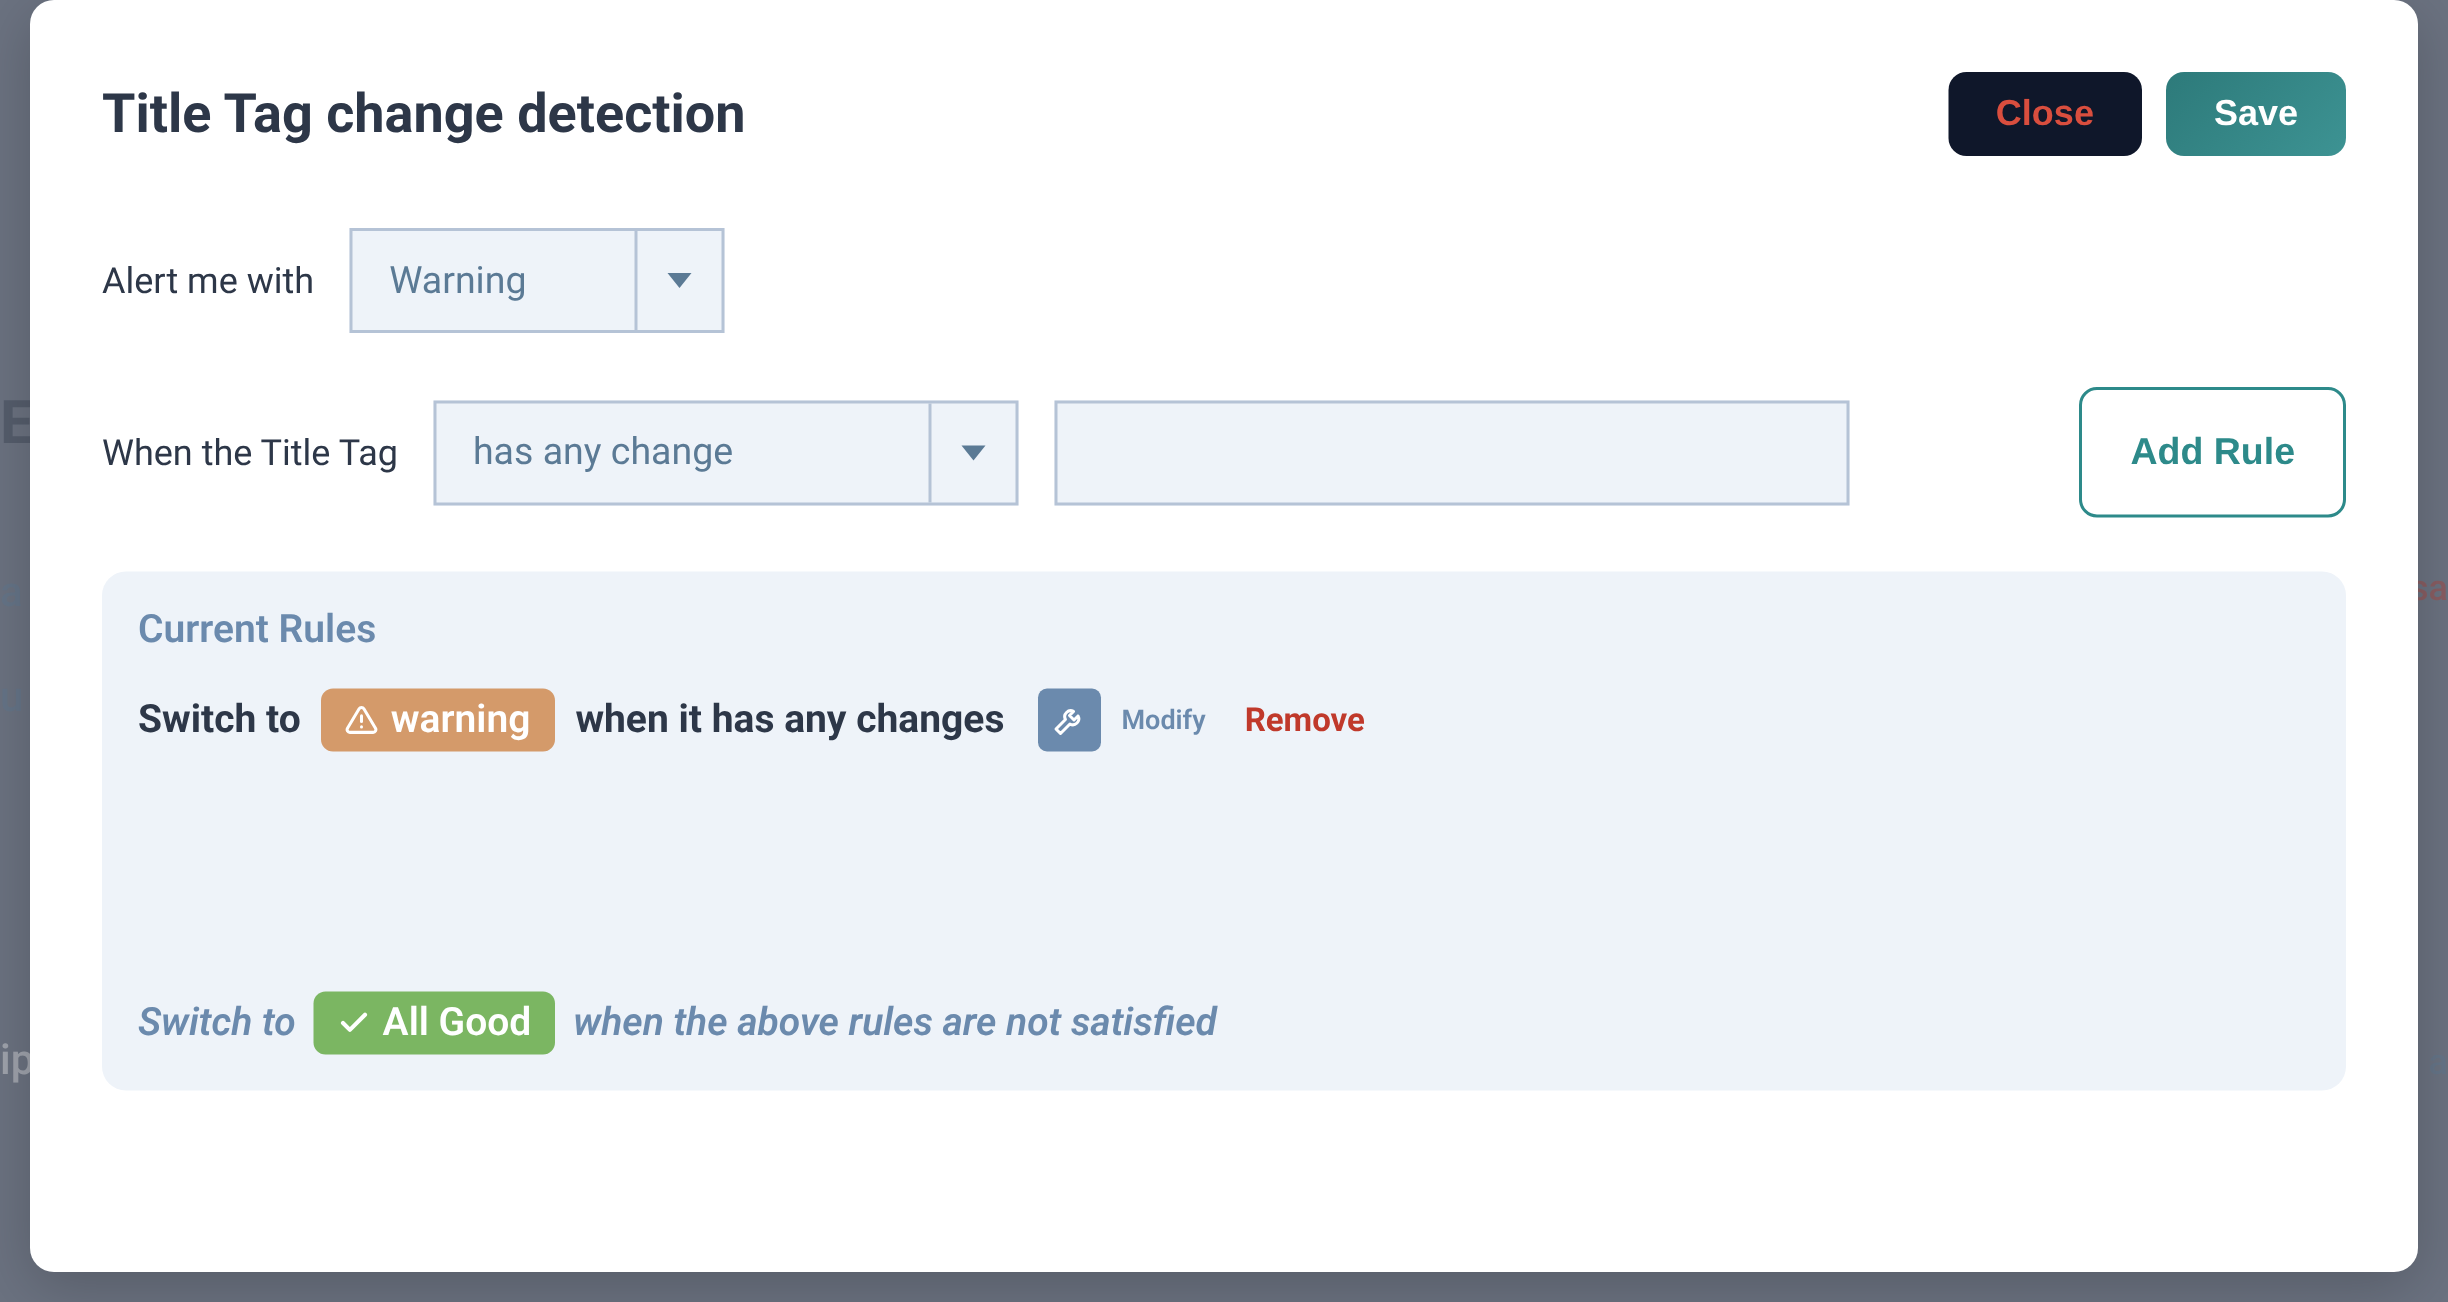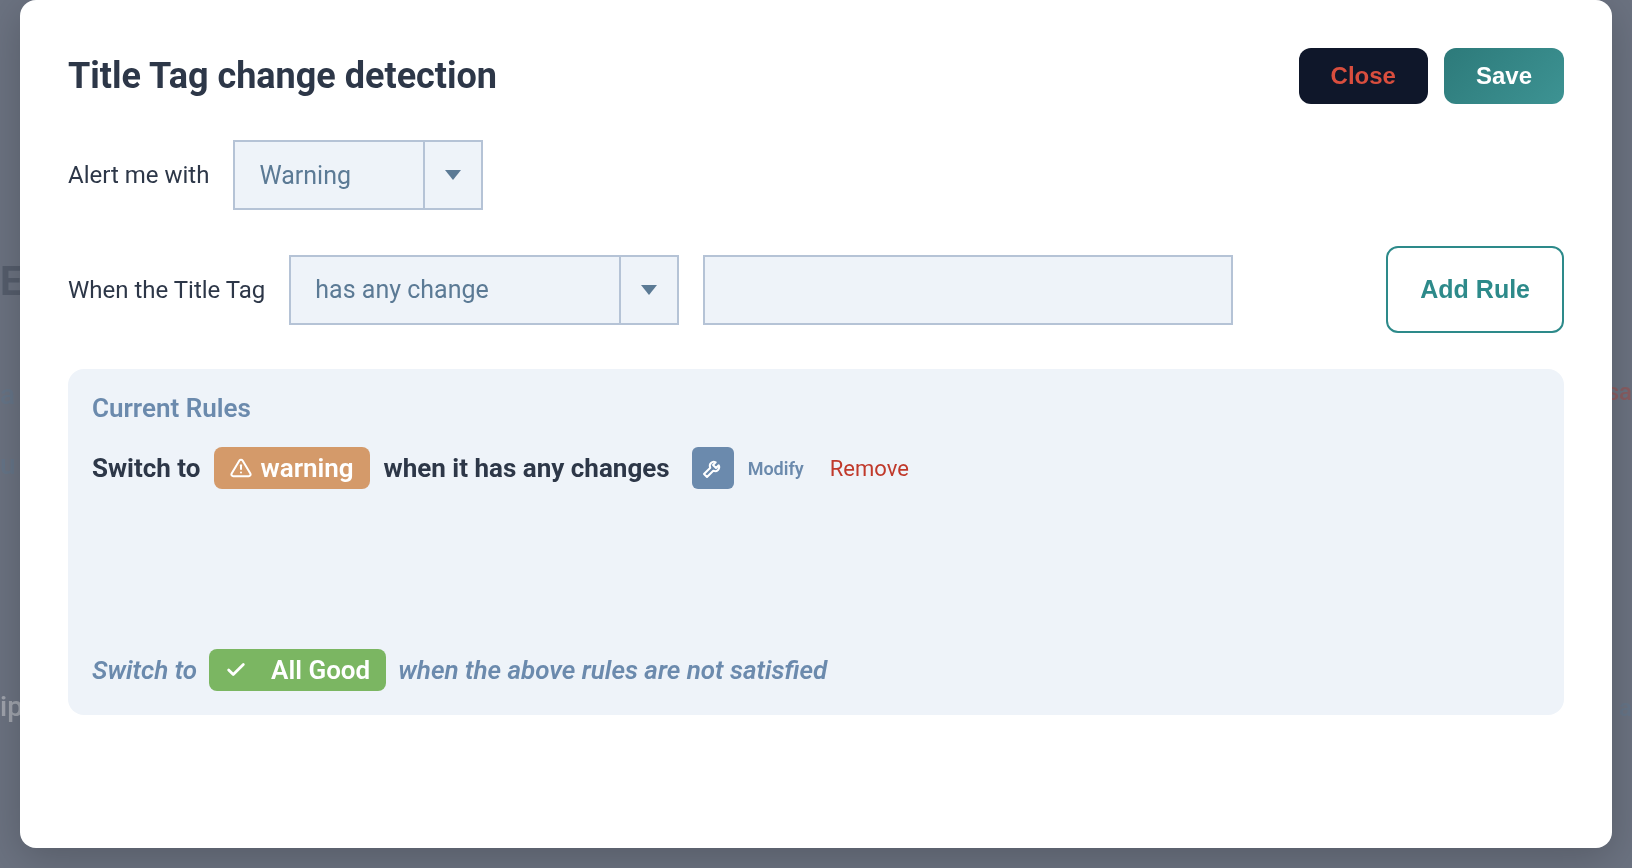--- a/index.html
+++ b/index.html
@@ -23,21 +23,21 @@
       bottom: 20px;
       background: #ffffff;
       border-radius: 16px;
       padding: 48px;
       box-shadow: 0 10px 40px rgba(0,0,0,0.2);
     }
     .modal-header {
       display: flex;
       justify-content: space-between;
       align-items: center;
-      margin-bottom: 36px;
+      margin-bottom: 48px;
     }
     .modal-title {
       font-size: 36px;
       font-weight: 700;
       color: #2d3748;
     }
     .header-buttons {
       display: flex;
       gap: 16px;
     }
@@ -150,21 +150,21 @@
       background: #d49a6a;
       color: #ffffff;
       padding: 6px 16px;
       border-radius: 8px;
       font-size: 26px;
       font-weight: 600;
     }
     .badge-ok {
       display: inline-flex;
       align-items: center;
-      gap: 24px;
+      gap: 8px;
       background: #7bb662;
       color: #ffffff;
       padding: 6px 16px;
       border-radius: 8px;
       font-size: 26px;
       font-weight: 600;
     }
     .wrench-btn {
       width: 42px;
       height: 42px;
@@ -178,21 +178,21 @@
     }
     .modify-link {
       color: #6b8aad;
       font-size: 18px;
       font-weight: 600;
       cursor: pointer;
     }
     .remove-link {
       color: #c0392b;
       font-size: 22px;
-      font-weight: 400;
+      font-weight: 700;
       cursor: pointer;
       margin-left: 12px;
     }
     .fallback-row {
       display: flex;
       align-items: center;
       gap: 12px;
       font-size: 26px;
       font-style: italic;
       color: #6b8aad;

